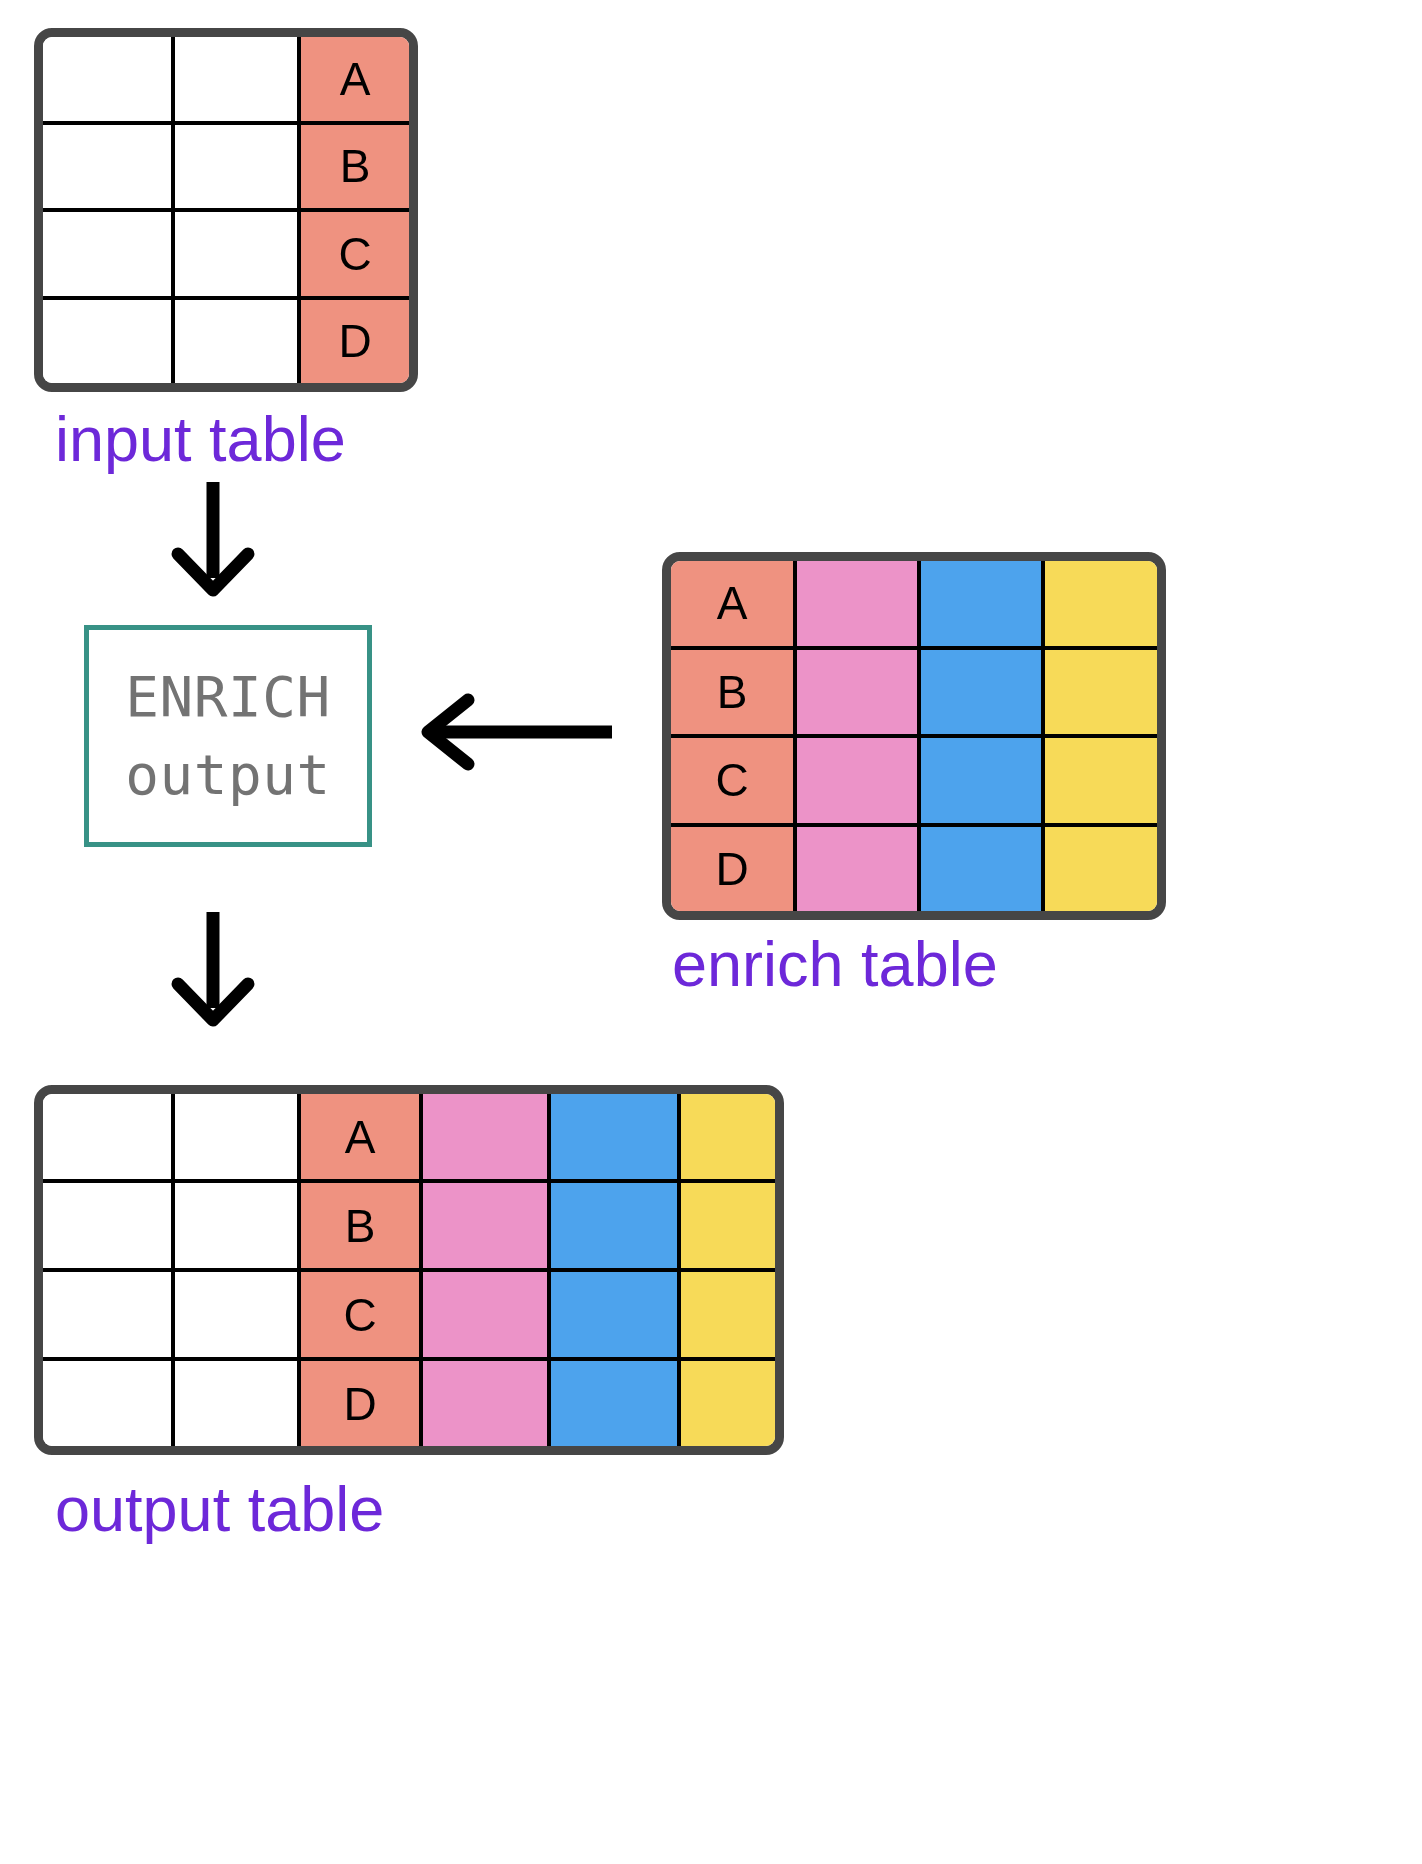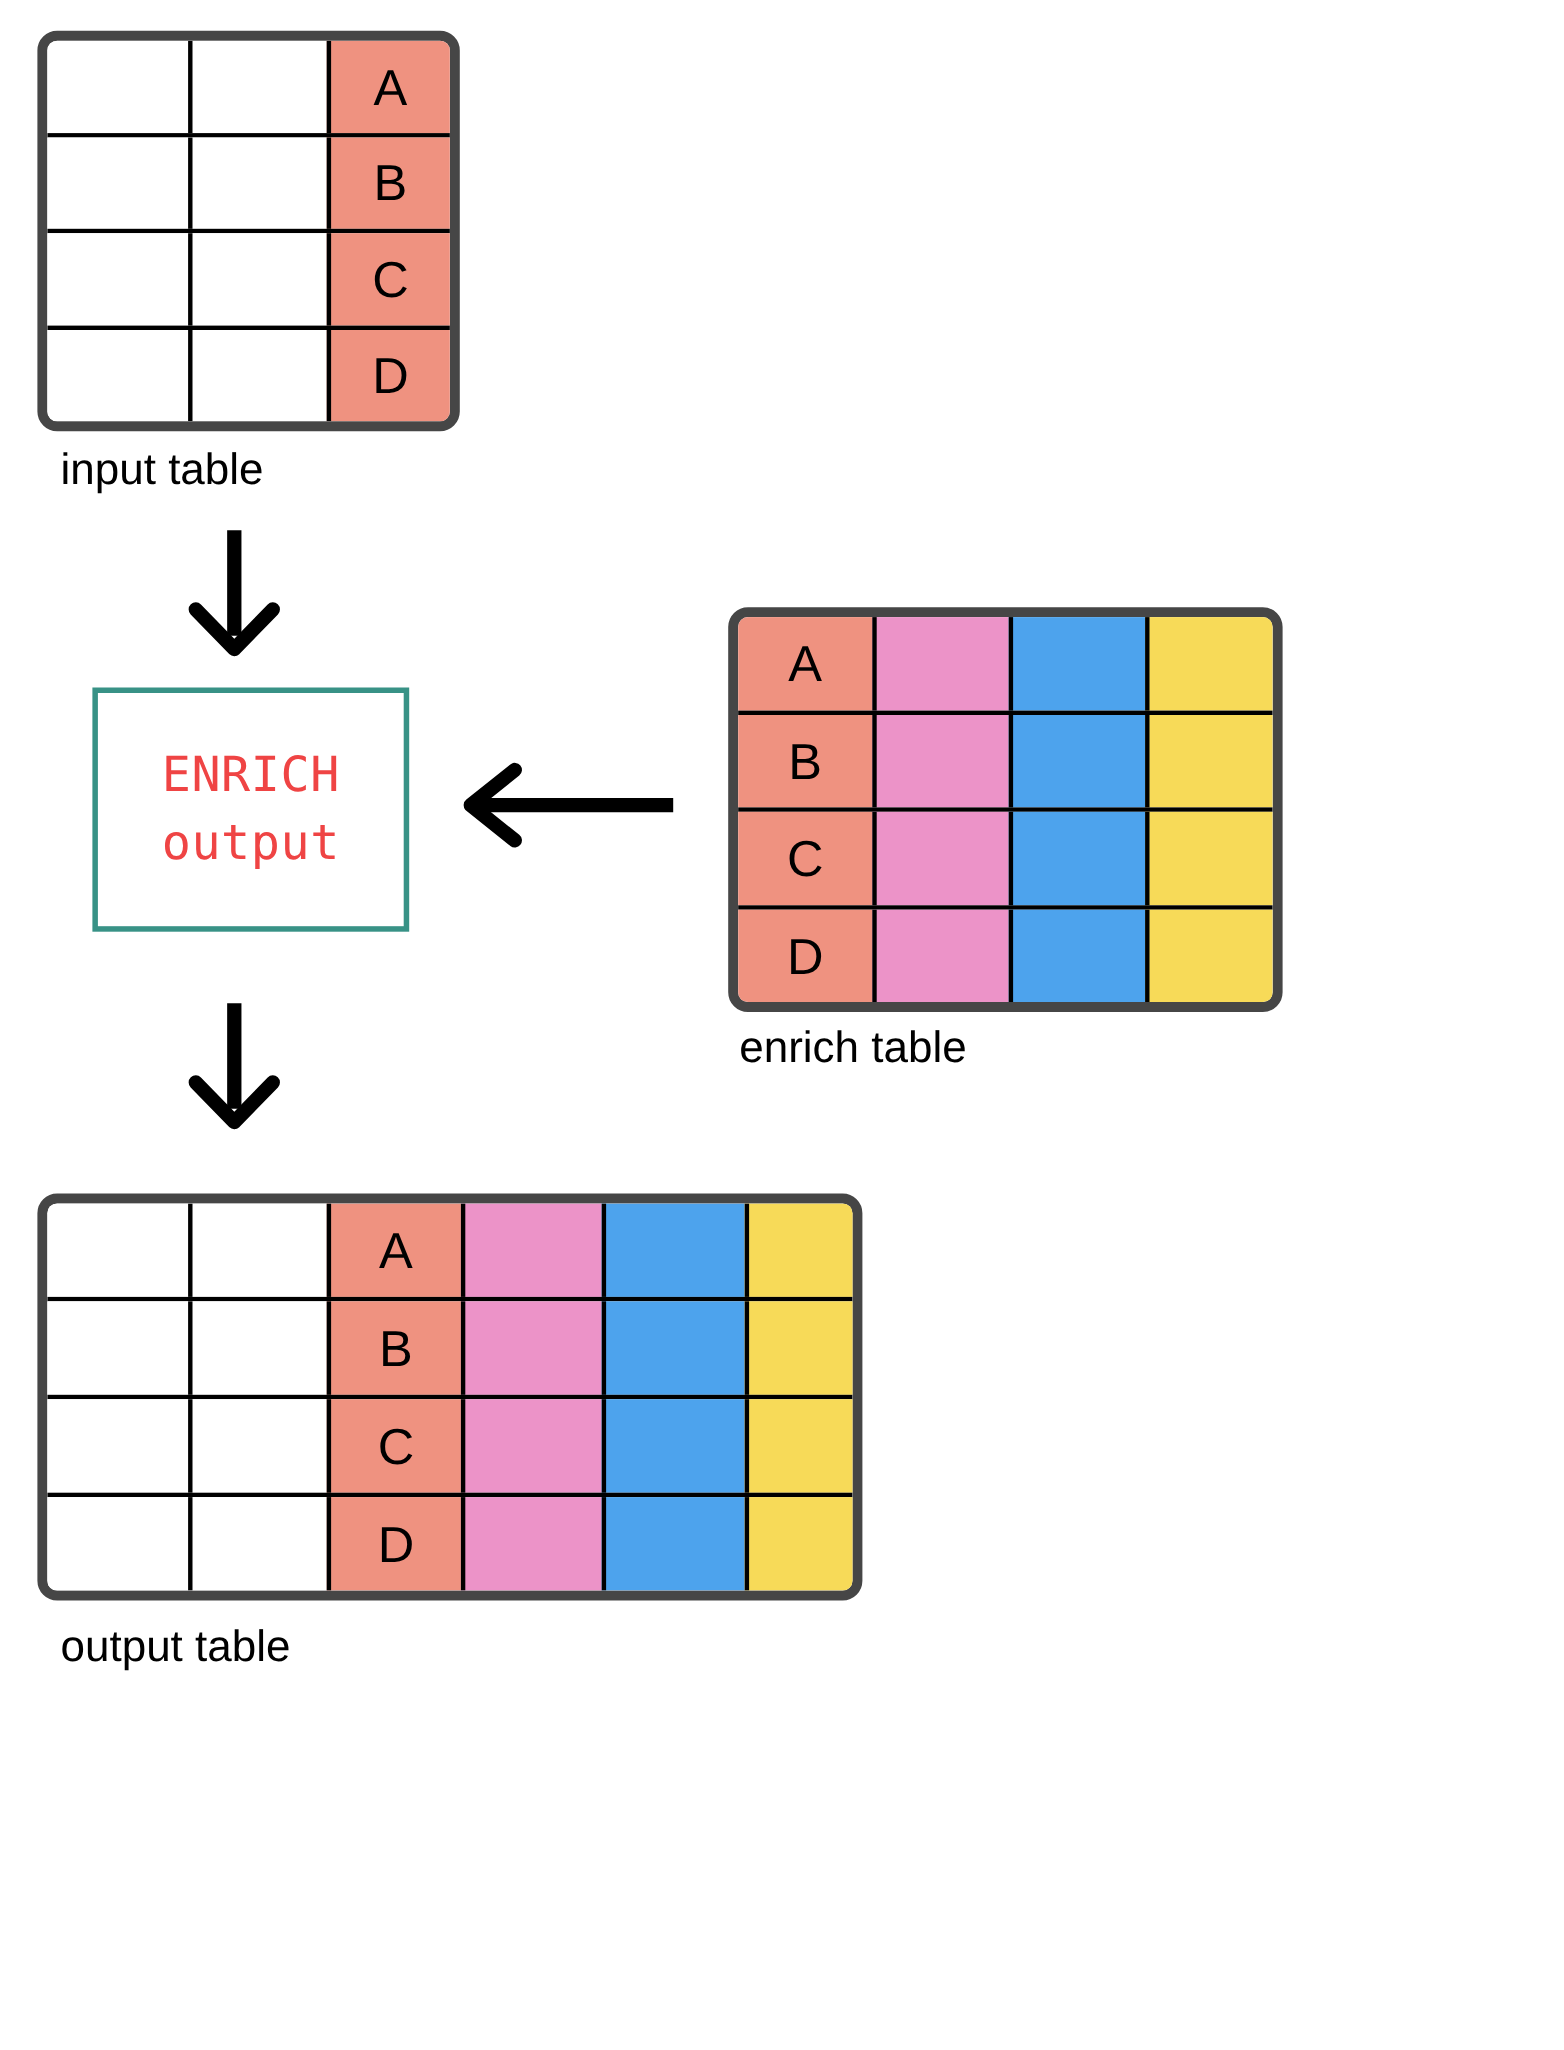--- a/index.html
+++ b/index.html
@@ -44,22 +44,22 @@
     color: #000000;
     line-height: 1;
   }
   .cell + .cell {
     border-left: 4px solid #000000;
   }
 
   
   .caption {
     position: absolute;
-    font-size: 40px;
-    color: #000000;
+    font-size: 63px;
+    color: #6d28d9;
     white-space: nowrap;
     line-height: 1.1;
   }
 
   
   #input-table {
     left: 34px;
     top: 28px;
     width: 384px;
     height: 364px;
@@ -83,22 +83,22 @@
     box-sizing: border-box;
     border: 5px solid #389286;
     background: #ffffff;
     display: flex;
     flex-direction: column;
     align-items: center;
     justify-content: center;
   }
   .enrich-line {
     font-family: "DejaVu Sans Mono", "Liberation Mono", monospace;
-    font-size: 44px;
-    color: #ef4444;
+    font-size: 56px;
+    color: #737373;
     line-height: 1.4;
     letter-spacing: 0.5px;
     white-space: nowrap;
   }
 
   
   #enrich-index-table {
     left: 662px;
     top: 552px;
     width: 504px;

